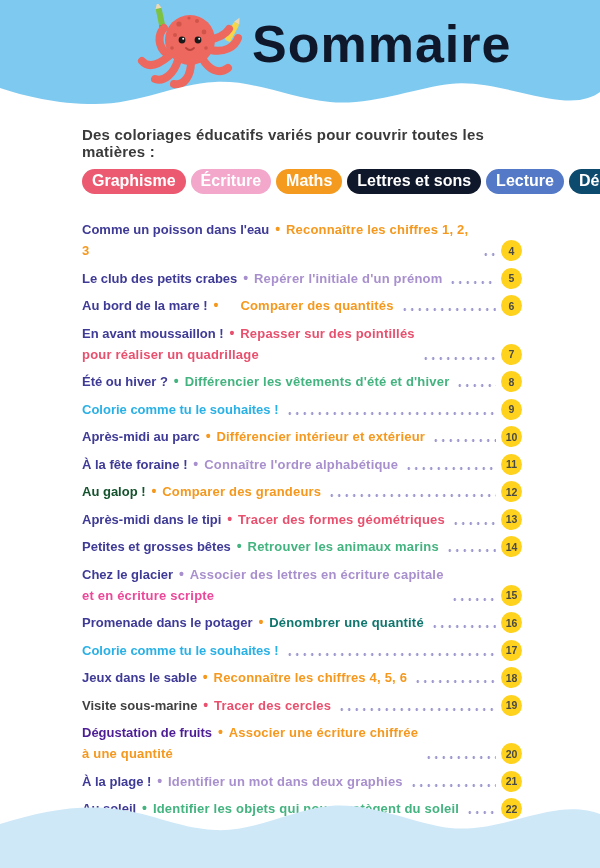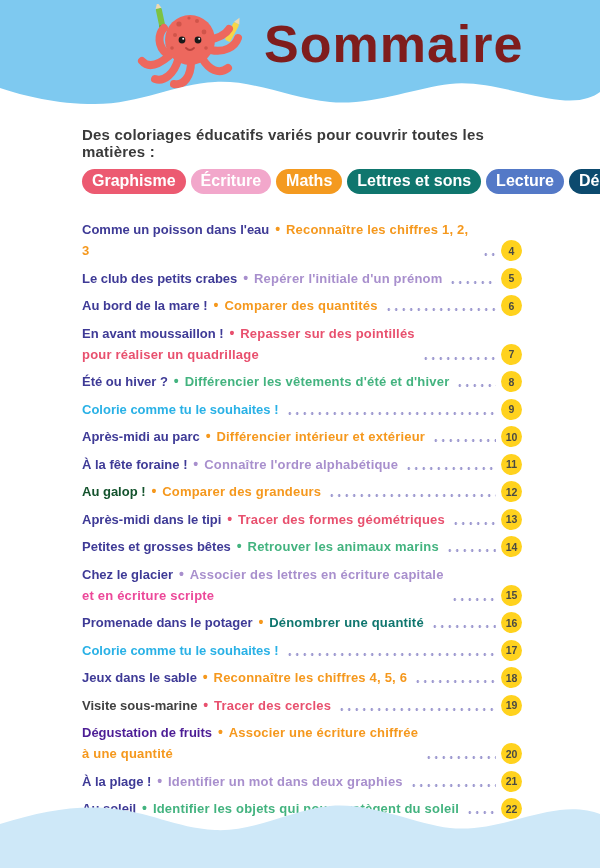--- a/index.html
+++ b/index.html
@@ -14,22 +14,22 @@
   .header {
     position:absolute; top:0; left:0;
     width:600px; height:114px;
     background:#7EC9F0;
   }
   .header-wave {
     position:absolute; bottom:0; left:0;
     width:600px; height:42px; display:block;
   }
   .page-title {
-    position:absolute; left:264px; top:14px;
-    font-size:52px; font-weight:bold; color:#7f1d1d;
+    position:absolute; left:252px; top:14px;
+    font-size:52px; font-weight:bold; color:#0f172a;
     letter-spacing:1px;
   }
   .octopus { position:absolute; left:134px; top:4px; }
   
   .content {
     position:absolute; top:114px; left:0; right:0;
     padding:12px 78px 0 82px;
   }
   .intro {
     font-size:15px; font-weight:bold; color:#3A3A3A;
@@ -133,21 +133,21 @@
   </svg>
 </div>
 
 <div class="content">
   <div class="intro">Des coloriages éducatifs variés pour couvrir toutes les matières :</div>
 
   <div class="badge-row">
       <span class="badge" style="background: rgb(236, 90, 113);"><span>Graphisme</span></span>
       <span class="badge" style="background: rgb(242, 167, 203);"><span>Écriture</span></span>
       <span class="badge" style="background: rgb(244, 154, 31);"><span>Maths</span></span>
-      <span class="badge" style="background: #0f766e;"><span>Lettres et sons</span></span>
+      <span class="badge" style="background: #0f172a;"><span>Lettres et sons</span></span>
       <span class="badge" style="background: rgb(84, 121, 199);"><span>Lecture</span></span>
       <span class="badge" style="background: #0c4a6e;"><span>Découverte du monde</span></span>
     </div>
 
   <div class="toc">
       <div class="entry">
     <span class="entry-text">
       <span class="entry-title" style="color: rgb(62, 58, 150);">Comme un poisson dans l'eau</span><span class="entry-bullet" style="color: rgb(245, 152, 29);"> • </span><span class="entry-desc" style="color: rgb(245, 152, 29);">Reconnaître les chiffres 1, 2, 3</span>
     </span>
     <span class="dots"></span>
@@ -155,21 +155,21 @@
   </div>
       <div class="entry">
     <span class="entry-text">
       <span class="entry-title" style="color: rgb(62, 58, 150);">Le club des petits crabes</span><span class="entry-bullet" style="color: rgb(168, 143, 205);"> • </span><span class="entry-desc" style="color: rgb(168, 143, 205);">Repérer l'initiale d'un prénom</span>
     </span>
     <span class="dots"></span>
     <span class="page-circle">5</span>
   </div>
       <div class="entry">
     <span class="entry-text">
-      <span class="entry-title" style="color: rgb(62, 58, 150);">Au bord de la mare !</span><span class="entry-bullet" style="color: rgb(245, 152, 29);"> • </span><span class="entry-desc" style="color: rgb(245, 152, 29);">Comparer des quantités</span>
+      <span class="entry-title" style="color: rgb(62, 58, 150);">Au bord de la mare !</span><span class="entry-bullet" style="color: rgb(245, 152, 29);"> • </span><span class="entry-desc" style="color: rgb(245, 152, 29); margin-left: 16px;">Comparer des quantités</span>
     </span>
     <span class="dots"></span>
     <span class="page-circle">6</span>
   </div>
       <div class="entry">
     <span class="entry-text">
       <span class="entry-title" style="color: rgb(62, 58, 150);">En avant moussaillon !</span><span class="entry-bullet" style="color: rgb(232, 80, 110);"> • </span><span class="entry-desc" style="color: rgb(232, 80, 110);">Repasser sur des pointillés</span><br><span class="entry-desc2" style="color: rgb(232, 80, 110);">pour réaliser un quadrillage</span>
     </span>
     <span class="dots"></span>
     <span class="page-circle">7</span>

